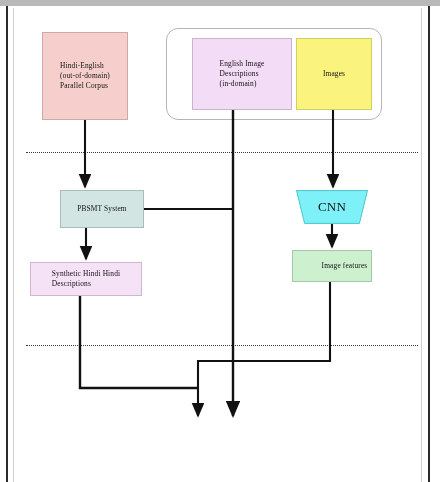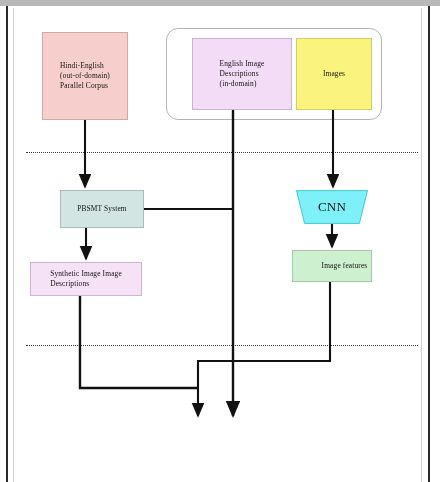--- a/index.html
+++ b/index.html
@@ -202,21 +202,21 @@
   <div class="node" id="node-images">
     <span class="lbl">Images</span>
   </div>
 
   <div class="node" id="node-pbsmt">
     <span class="lbl">PBSMT System</span>
   </div>
 
   <div class="node" id="node-synthetic">
     <span class="lbl">
-      <span>Synthetic Image Image</span><br>
+      <span>Synthetic Hindi Hindi</span><br>
       <span>Descriptions</span>
     </span>
   </div>
 
   <div class="node" id="node-cnn">
     <span class="lbl">CNN</span>
   </div>
   <svg id="node-cnn-outline" viewBox="0 0 72 34" xmlns="http://www.w3.org/2000/svg">
     <polygon points="0.6,0.6 71.4,0.6 63.4,33.4 8.6,33.4" fill="none" stroke="#4fc7cf" stroke-width="1"></polygon>
   </svg>

